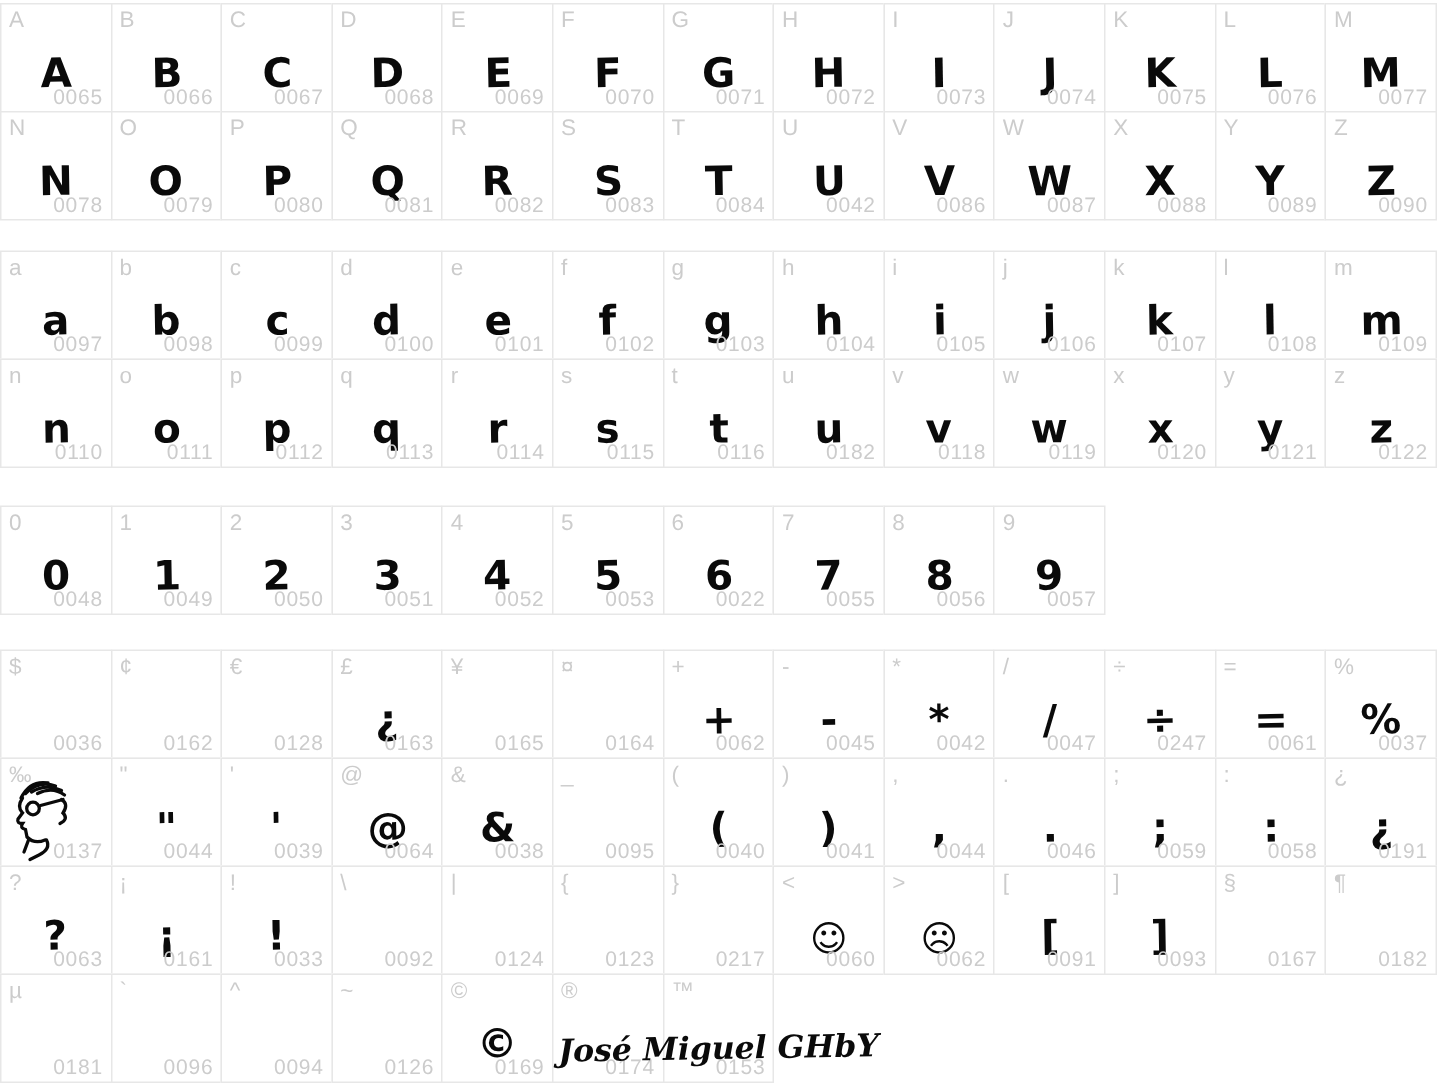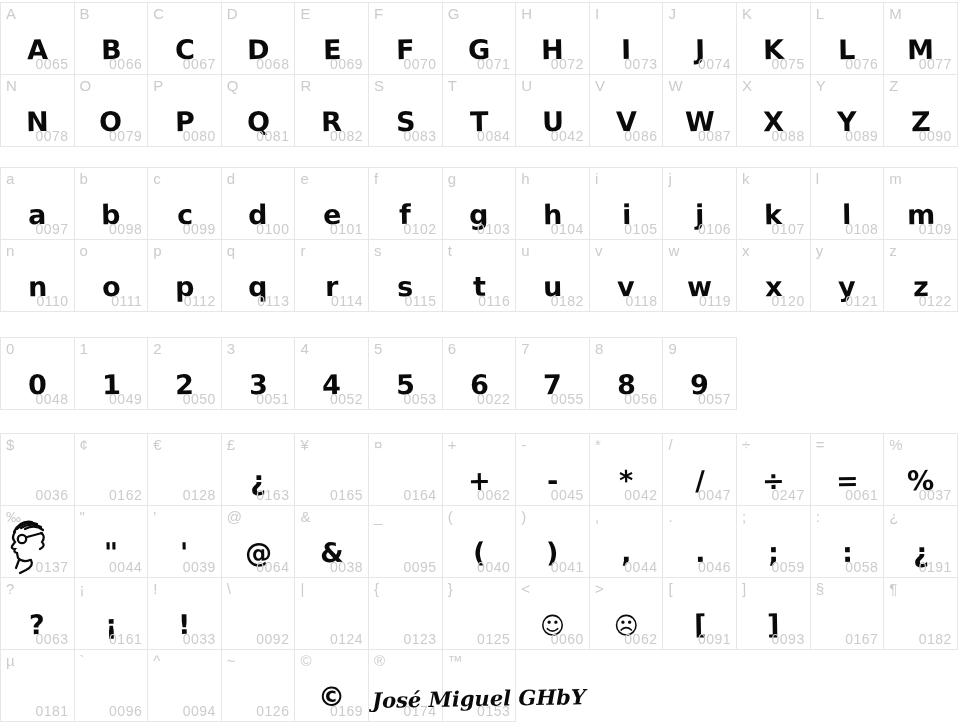--- a/index.html
+++ b/index.html
@@ -545,21 +545,21 @@
           <span class="code-label">0124</span>
         </div>
         <div class="cell">
           <span class="char-label">{</span>
           <span class="glyph"></span>
           <span class="code-label">0123</span>
         </div>
         <div class="cell">
           <span class="char-label">}</span>
           <span class="glyph"></span>
-          <span class="code-label">0125</span>
+          <span class="code-label">0217</span>
         </div>
         <div class="cell">
           <span class="char-label">&lt;</span>
           <span class="glyph emoji">☺</span>
           <span class="code-label">0060</span>
         </div>
         <div class="cell">
           <span class="char-label">&gt;</span>
           <span class="glyph emoji">☹</span>
           <span class="code-label">0062</span>

